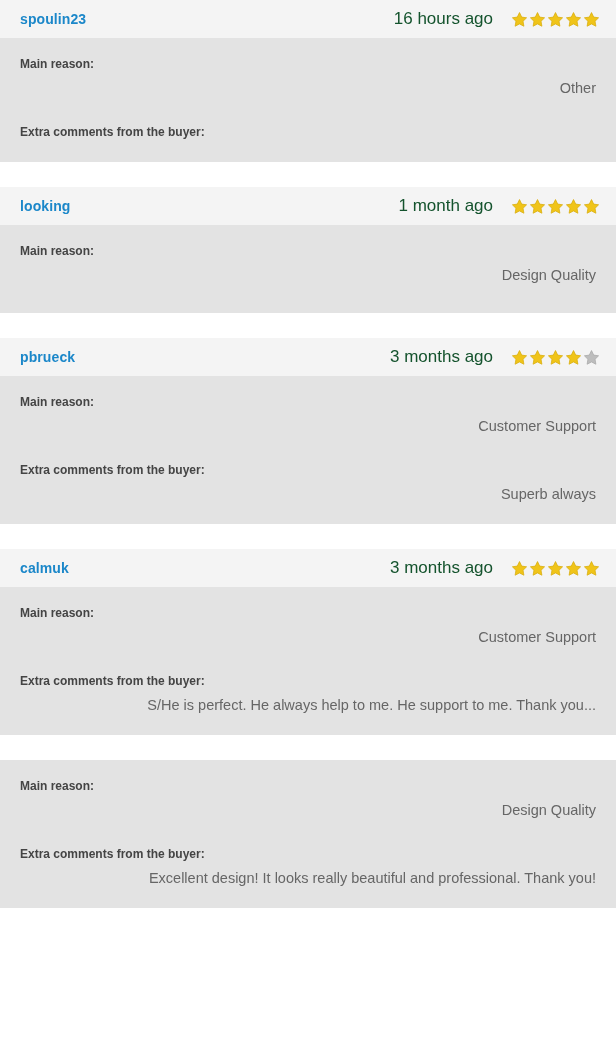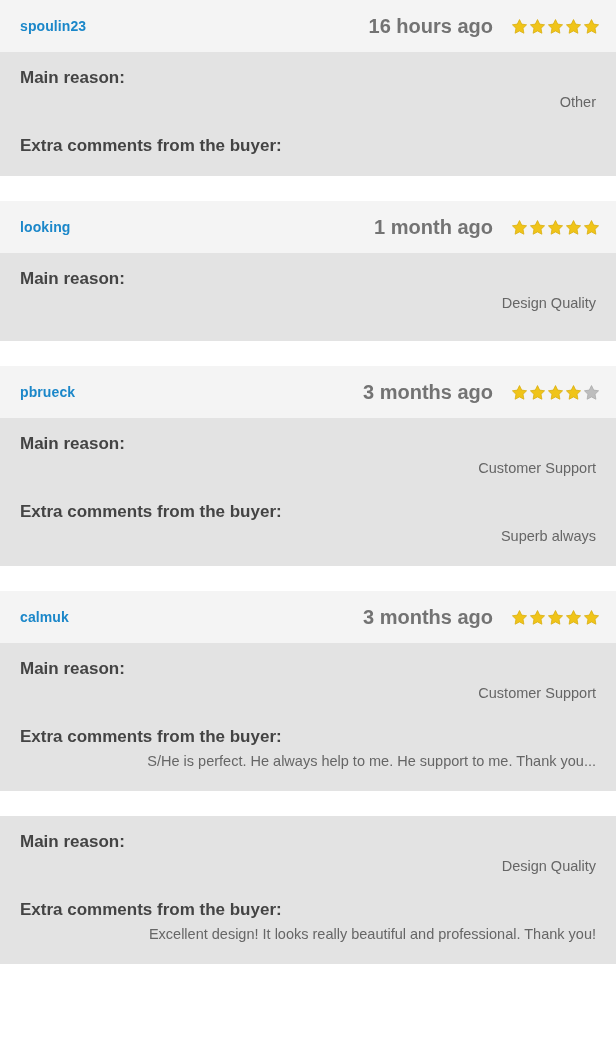--- a/index.html
+++ b/index.html
@@ -23,21 +23,21 @@
     margin: 0 0 25px 0;
     background: transparent;
   }
   .review-card:last-child {
     margin-bottom: 0;
   }
 
   
   .review-header {
     background: #f4f4f4;
-    height: 52px;
+    height: 38px;
     display: flex;
     align-items: center;
     padding: 0 16px 0 20px;
     box-sizing: border-box;
   }
 
   .review-username {
     color: #1b87c9;
     font-size: 14px;
     font-weight: bold;
@@ -45,23 +45,23 @@
     letter-spacing: 0.1px;
     cursor: pointer;
     flex: 0 0 auto;
   }
 
   .header-spacer {
     flex: 1 1 auto;
   }
 
   .review-time {
-    color: #737373;
-    font-size: 20px;
-    font-weight: bold;
+    color: #14532d;
+    font-size: 17px;
+    font-weight: normal;
     margin-right: 18px;
     white-space: nowrap;
     flex: 0 0 auto;
   }
 
   .review-stars {
     display: flex;
     align-items: center;
     gap: 1px;
     flex: 0 0 auto;
@@ -85,21 +85,21 @@
   .field-block {
     margin: 0;
   }
   .field-block + .field-block {
     margin-top: 20px;
   }
 
   .field-label {
     display: block;
     color: #444444;
-    font-size: 17px;
+    font-size: 12px;
     font-weight: bold;
     line-height: 24px;
     margin: 0;
   }
 
   .field-value {
     display: block;
     color: #666666;
     font-size: 14.5px;
     font-weight: normal;

